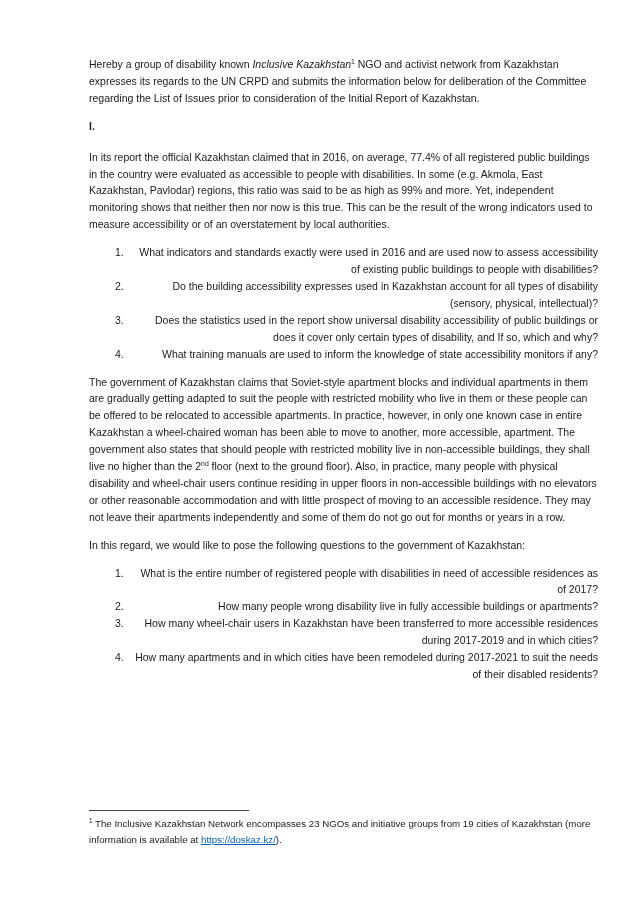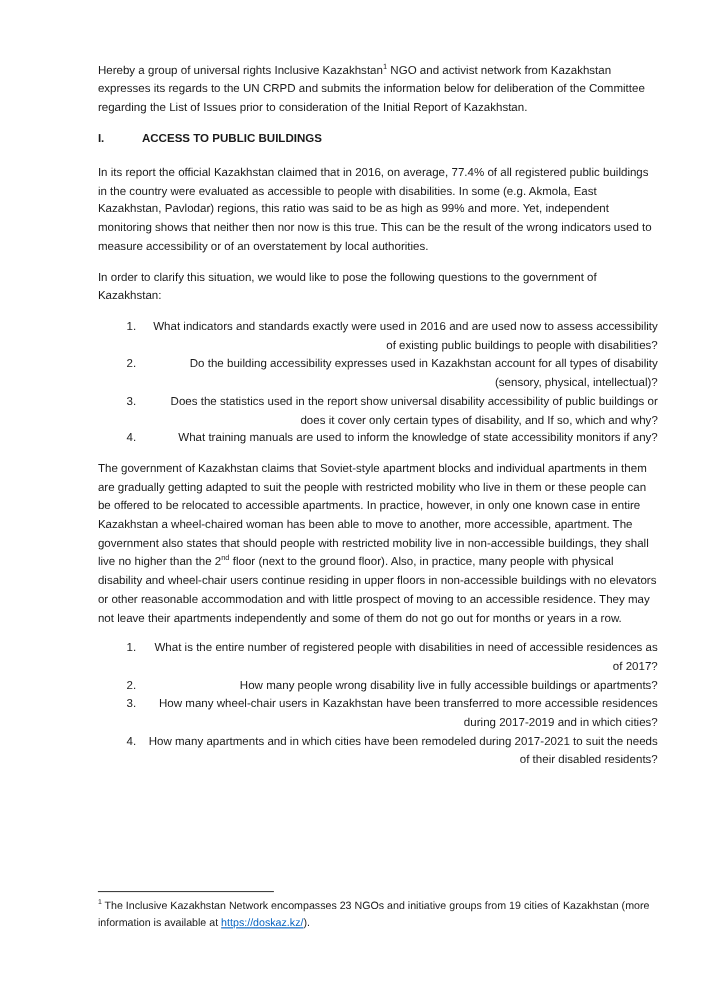--- a/index.html
+++ b/index.html
@@ -46,21 +46,21 @@
     margin-left: 26px;
   }
   .qitem .qnum {
     flex: 0 0 17px;
     width: 17px;
   }
   .qitem .qtext {
     flex: 1;
     text-align: right;
   }
-  .italic { }
+  .italic { font-style: italic; }
   sup.fnref {
     font-size: 0.65em;
     vertical-align: super;
     line-height: 0;
   }
   .footnote-area {
     position: absolute;
     top: 810px;
     left: 89px;
     right: 42px;
@@ -80,31 +80,29 @@
     cursor: pointer;
     text-align: right;
   }
 </style>
 </head>
 <body>
 
 <div class="page">
   <div class="content">
 
-    <p class="para"><span>Hereby a group of universal rights </span><span class="italic">Inclusive Kazakhstan</span><sup class="fnref">1</sup><span> NGO and activist network from Kazakhstan expresses its regards to the UN CRPD and submits the information below for deliberation of the Committee regarding the List of Issues prior to consideration of the Initial Report of Kazakhstan.</span></p>
+    <p class="para"><span>Hereby a group of disability known </span><span class="italic">Inclusive Kazakhstan</span><sup class="fnref">1</sup><span> NGO and activist network from Kazakhstan expresses its regards to the UN CRPD and submits the information below for deliberation of the Committee regarding the List of Issues prior to consideration of the Initial Report of Kazakhstan.</span></p>
 
 
     <div class="heading">
       <span class="numeral">I.</span>
-      <span>ACCESS TO PUBLIC BUILDINGS</span>
     </div>
 
     <p class="para">In its report the official Kazakhstan claimed that in 2016, on average, 77.4% of all registered public buildings in the country were evaluated as accessible to people with disabilities. In some (e.g. Akmola, East Kazakhstan, Pavlodar) regions, this ratio was said to be as high as 99% and more. Yet, independent monitoring shows that neither then nor now is this true. This can be the result of the wrong indicators used to measure accessibility or of an overstatement by local authorities.</p>
 
-    <p class="para">In order to clarify this situation, we would like to pose the following questions to the government of Kazakhstan:</p>
 
     <div class="qlist">
       <div class="qitem">
         <span class="qnum">1.</span>
         <span class="qtext">What indicators and standards exactly were used in 2016 and are used now to assess accessibility of existing public buildings to people with disabilities?</span>
       </div>
       <div class="qitem">
         <span class="qnum">2.</span>
         <span class="qtext">Do the building accessibility expresses used in Kazakhstan account for all types of disability (sensory, physical, intellectual)?</span>
       </div>
@@ -114,20 +112,21 @@
       </div>
       <div class="qitem">
         <span class="qnum">4.</span>
         <span class="qtext">What training manuals are used to inform the knowledge of state accessibility monitors if any?</span>
       </div>
     </div>
 
 
     <p class="para"><span>The government of Kazakhstan claims that Soviet-style apartment blocks and individual apartments in them are gradually getting adapted to suit the people with restricted mobility who live in them or these people can be offered to be relocated to accessible apartments. In practice, however, in only one known case in entire Kazakhstan a wheel-chaired woman has been able to move to another, more accessible, apartment. The government also states that should people with restricted mobility live in non-accessible buildings, they shall live no higher than the 2</span><sup class="fnref">nd</sup><span> floor (next to the ground floor). Also, in practice, many people with physical disability and wheel-chair users continue residing in upper floors in non-accessible buildings with no elevators or other reasonable accommodation and with little prospect of moving to an accessible residence. They may not leave their apartments independently and some of them do not go out for months or years in a row.</span></p>
 
+    <p class="para">In this regard, we would like to pose the following questions to the government of Kazakhstan:</p>
 
     <div class="qlist">
       <div class="qitem">
         <span class="qnum">1.</span>
         <span class="qtext">What is the entire number of registered people with disabilities in need of accessible residences as of 2017?</span>
       </div>
       <div class="qitem">
         <span class="qnum">2.</span>
         <span class="qtext">How many people wrong disability live in fully accessible buildings or apartments?</span>
       </div>

